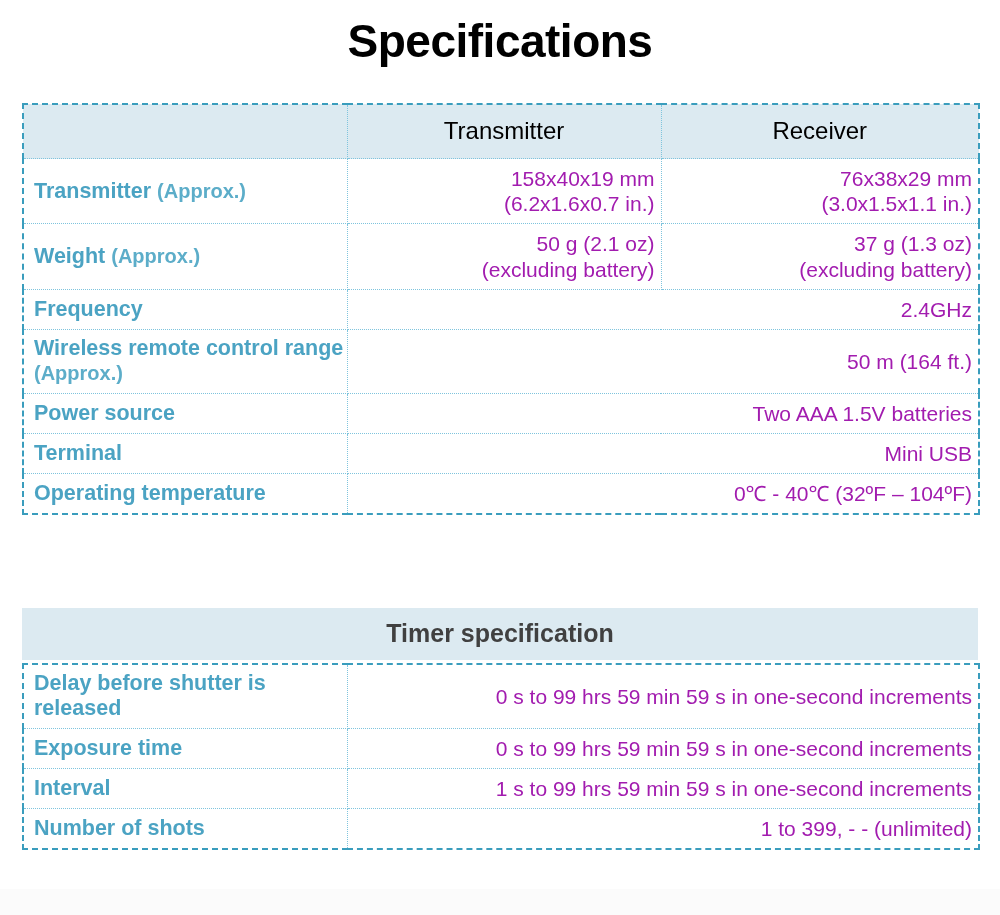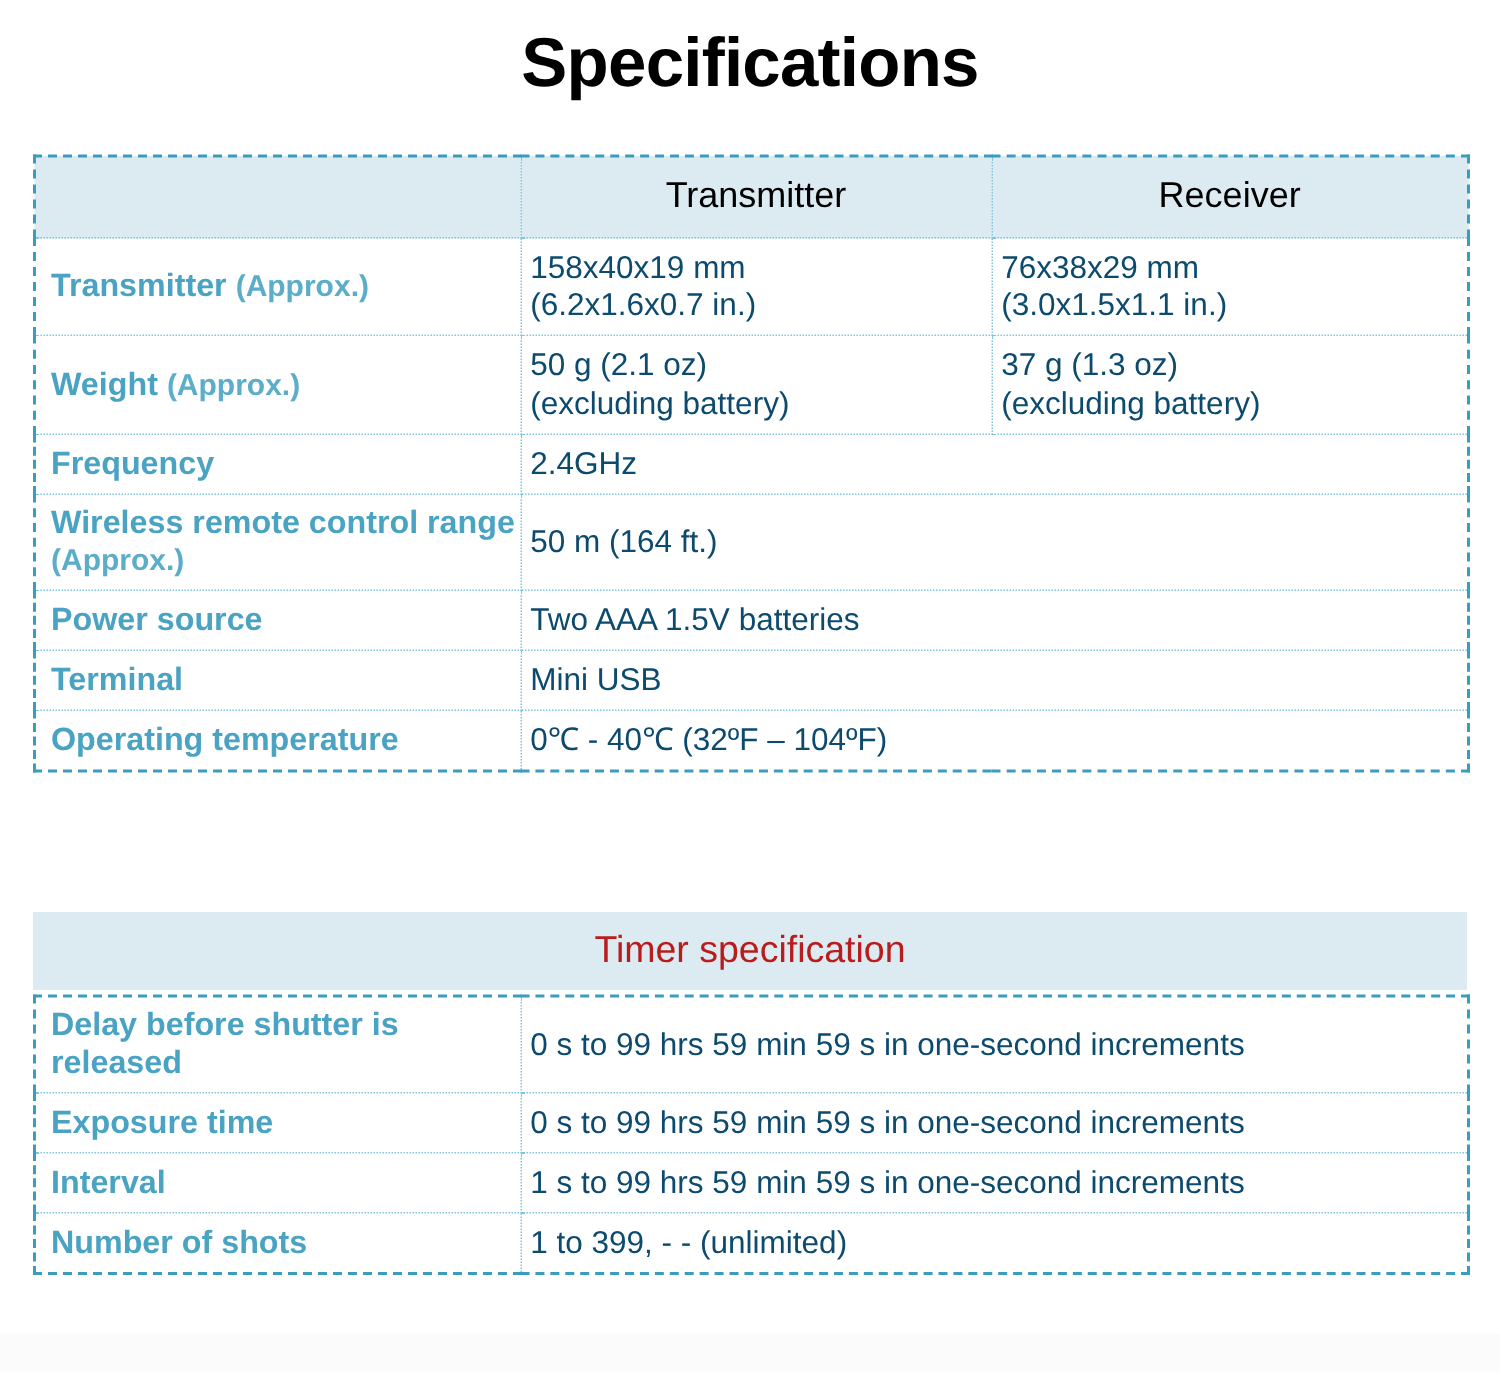--- a/index.html
+++ b/index.html
@@ -91,47 +91,47 @@
     line-height: 1.18;
     text-align: left;
   }
   .label-col .approx {
     font-weight: bold;
     font-size: 20px;
     color: #5cadc9;
   }
 
   .val {
-    text-align: left;
+    text-align: right;
     font-size: 21px;
     line-height: 1.2;
-    color: #0c4a6e;
+    color: #a21caf;
     padding: 7px 6px;
   }
   .val .line { display: block; }
 
   .hdr-row td {
     background: #dceaf1;
     text-align: center;
     font-weight: normal;
     font-size: 24px;
     color: #000000;
     padding: 12px 0 13px;
   }
   .hdr-row td.label-col {
     background: #dceaf1;
   }
 
   .timer-band {
     width: 956px;
     background: #dceaf1;
     text-align: center;
-    font-weight: normal;
+    font-weight: bold;
     font-size: 25px;
-    color: #b91c1c;
+    color: #404040;
     padding: 11px 0 12px;
     box-sizing: border-box;
   }
 </style>
 </head>
 <body>
 
 <div class="page">
 
   <div class="title">Specifications</div>

